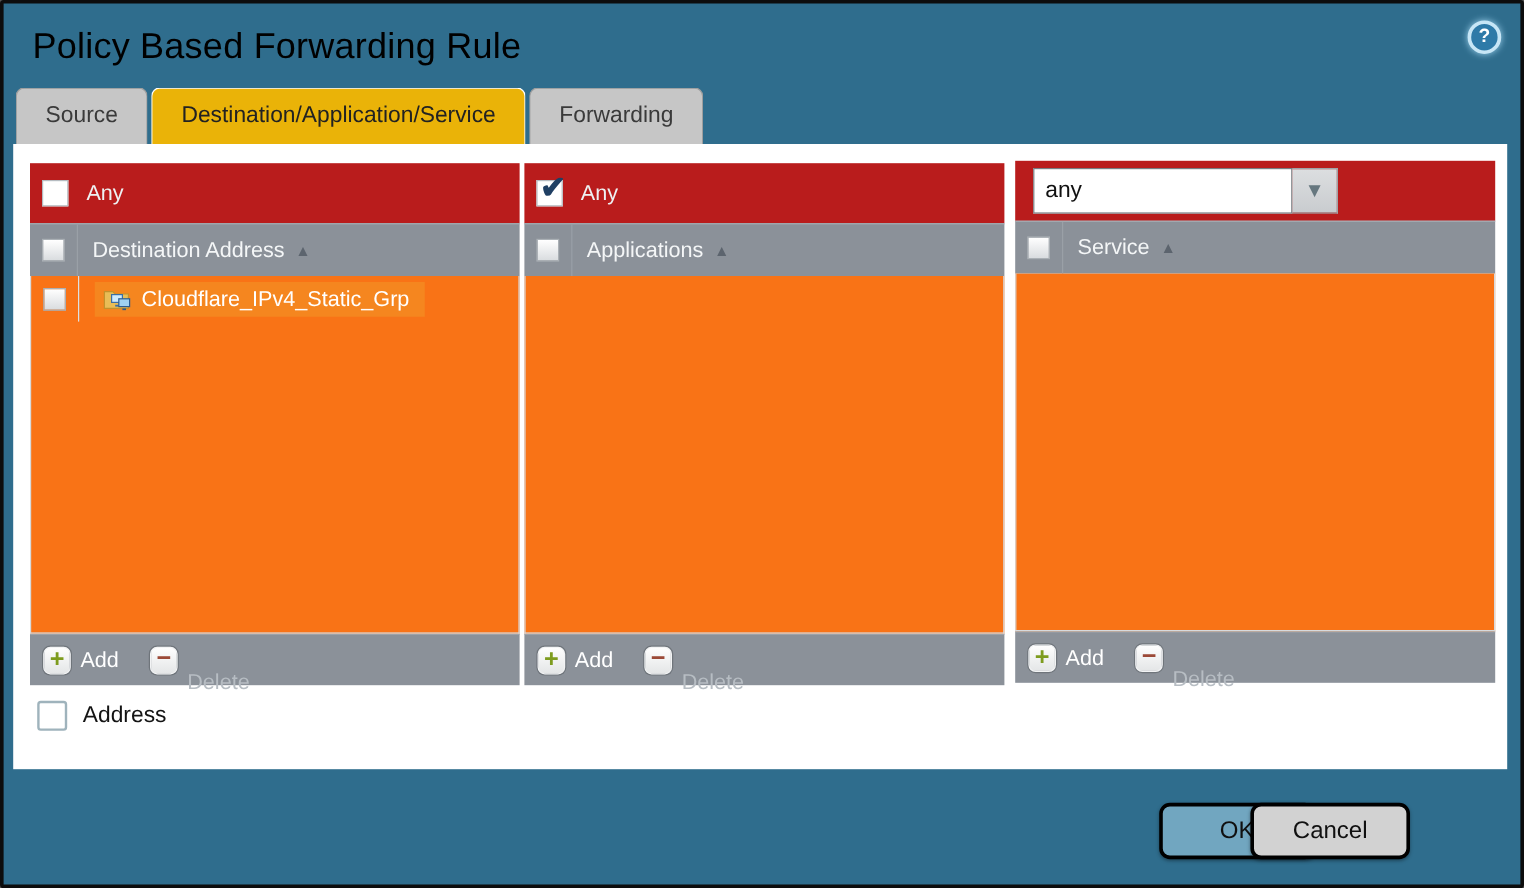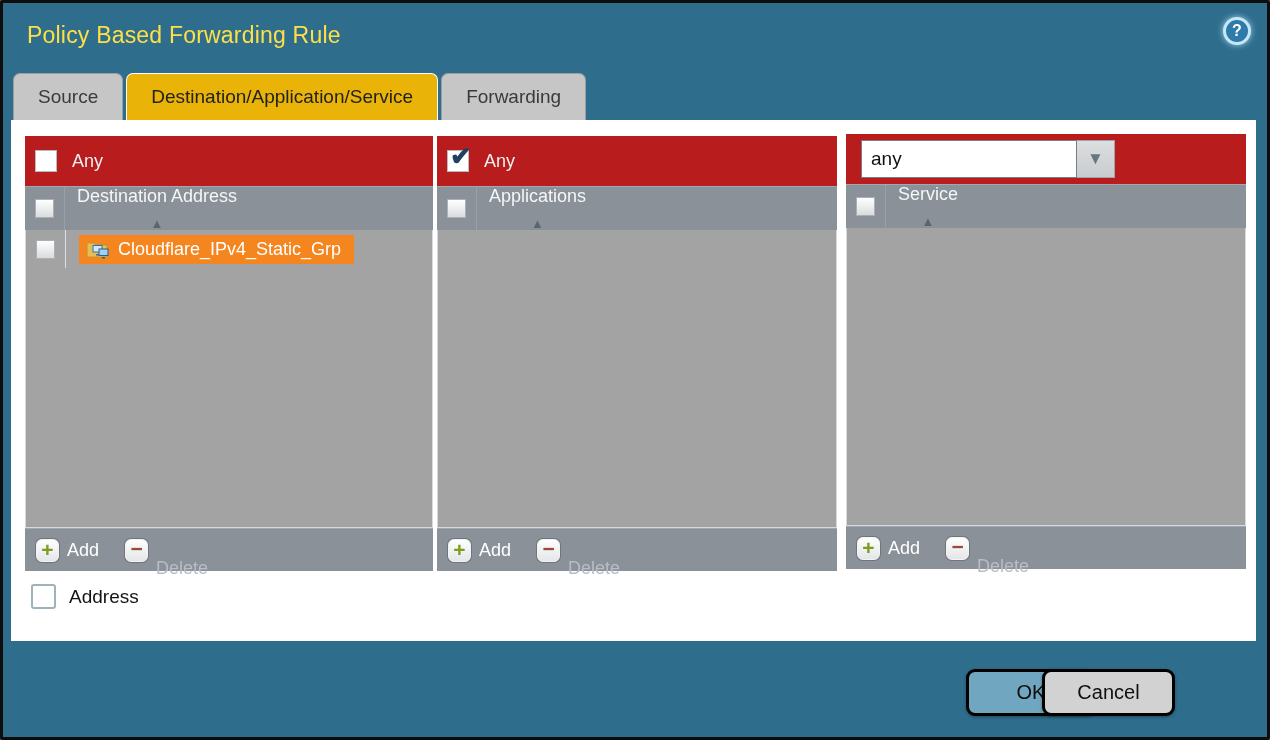--- a/index.html
+++ b/index.html
@@ -2,21 +2,21 @@
 <html><head>
 <meta charset="utf-8">
 <style>
   * { margin:0; padding:0; box-sizing:border-box; }
   body { font-family: "Liberation Sans", sans-serif; background:#555; }
   .dialog {
     position:relative; width:1270px; height:740px;
     background:#2f6d8d; border:3px solid #0d0d0d; border-radius:3px;
     overflow:hidden;
   }
-  .title { position:absolute; left:24px; top:19px; font-size:23px; color:#fde047; letter-spacing:0.2px; }
+  .title { position:absolute; left:24px; top:19px; font-size:30px; color:#000000; letter-spacing:0.2px; }
   .help-icon {
     position:absolute; right:16px; top:14px; width:28px; height:28px; border-radius:50%;
     background:#2e7aa8; border:3px solid #c7e6f6; box-shadow:0 0 6px #9fd4ef;
     color:#fff; font-size:16px; font-weight:bold; display:flex; align-items:center; justify-content:center;
     cursor:pointer;
   }
   .tabs { position:absolute; left:10px; top:70px; display:flex; gap:3px; }
   .tab {
     height:47px; padding:0 24px; display:flex; align-items:center; justify-content:center;
     background:#c6c6c6; color:#3a3a3a; font-size:19px;
@@ -46,23 +46,23 @@
   }
   .cb-small {
     width:19px; height:19px; background:linear-gradient(#ffffff,#d9dcdf); border:1px solid #aab0b5;
     flex:0 0 auto; cursor:pointer;
   }
   .col-sub {
     height:44px; background:#8b9199; display:flex; align-items:center;
     color:#f4f6f7; font-size:18px; border-top:1px solid #a2a8af;
   }
   .cb-cell { width:40px; height:100%; display:flex; align-items:center; justify-content:center; border-right:1px solid #9aa0a7; flex:0 0 auto; }
-  .col-sub .hdr-label { margin-left:12px; cursor:pointer; display:flex; align-items:center; gap:9px;flex-direction:column; }
+  .col-sub .hdr-label { margin-left:12px; cursor:pointer; display:flex; align-items:center; gap:9px; }
   .sort-arrow { color:#5c646e; font-size:13px; }
-  .col-list { flex:1; background:#a3a3a3; border:1px solid #d7dadd; border-top:none; position:relative; overflow:hidden; }
+  .col-list { flex:1; background:#f97316; border:1px solid #d7dadd; border-top:none; position:relative; overflow:hidden; }
   .list-row { height:38px; display:flex; align-items:center; }
   .list-row .cb-cell { border-right:1px solid #dde0e3; height:38px; }
   .obj-chip {
     margin-left:13px; display:inline-flex; align-items:center; gap:8px;
     background:#f5861f; color:#ffffff; font-size:18px; padding:4px 13px 4px 7px; cursor:pointer;
   }
   .col-footer {
     height:43px; background:#8b9199; display:flex; align-items:center; padding-left:11px; gap:26px;
     border-top:1px solid #a2a8af;
   }

